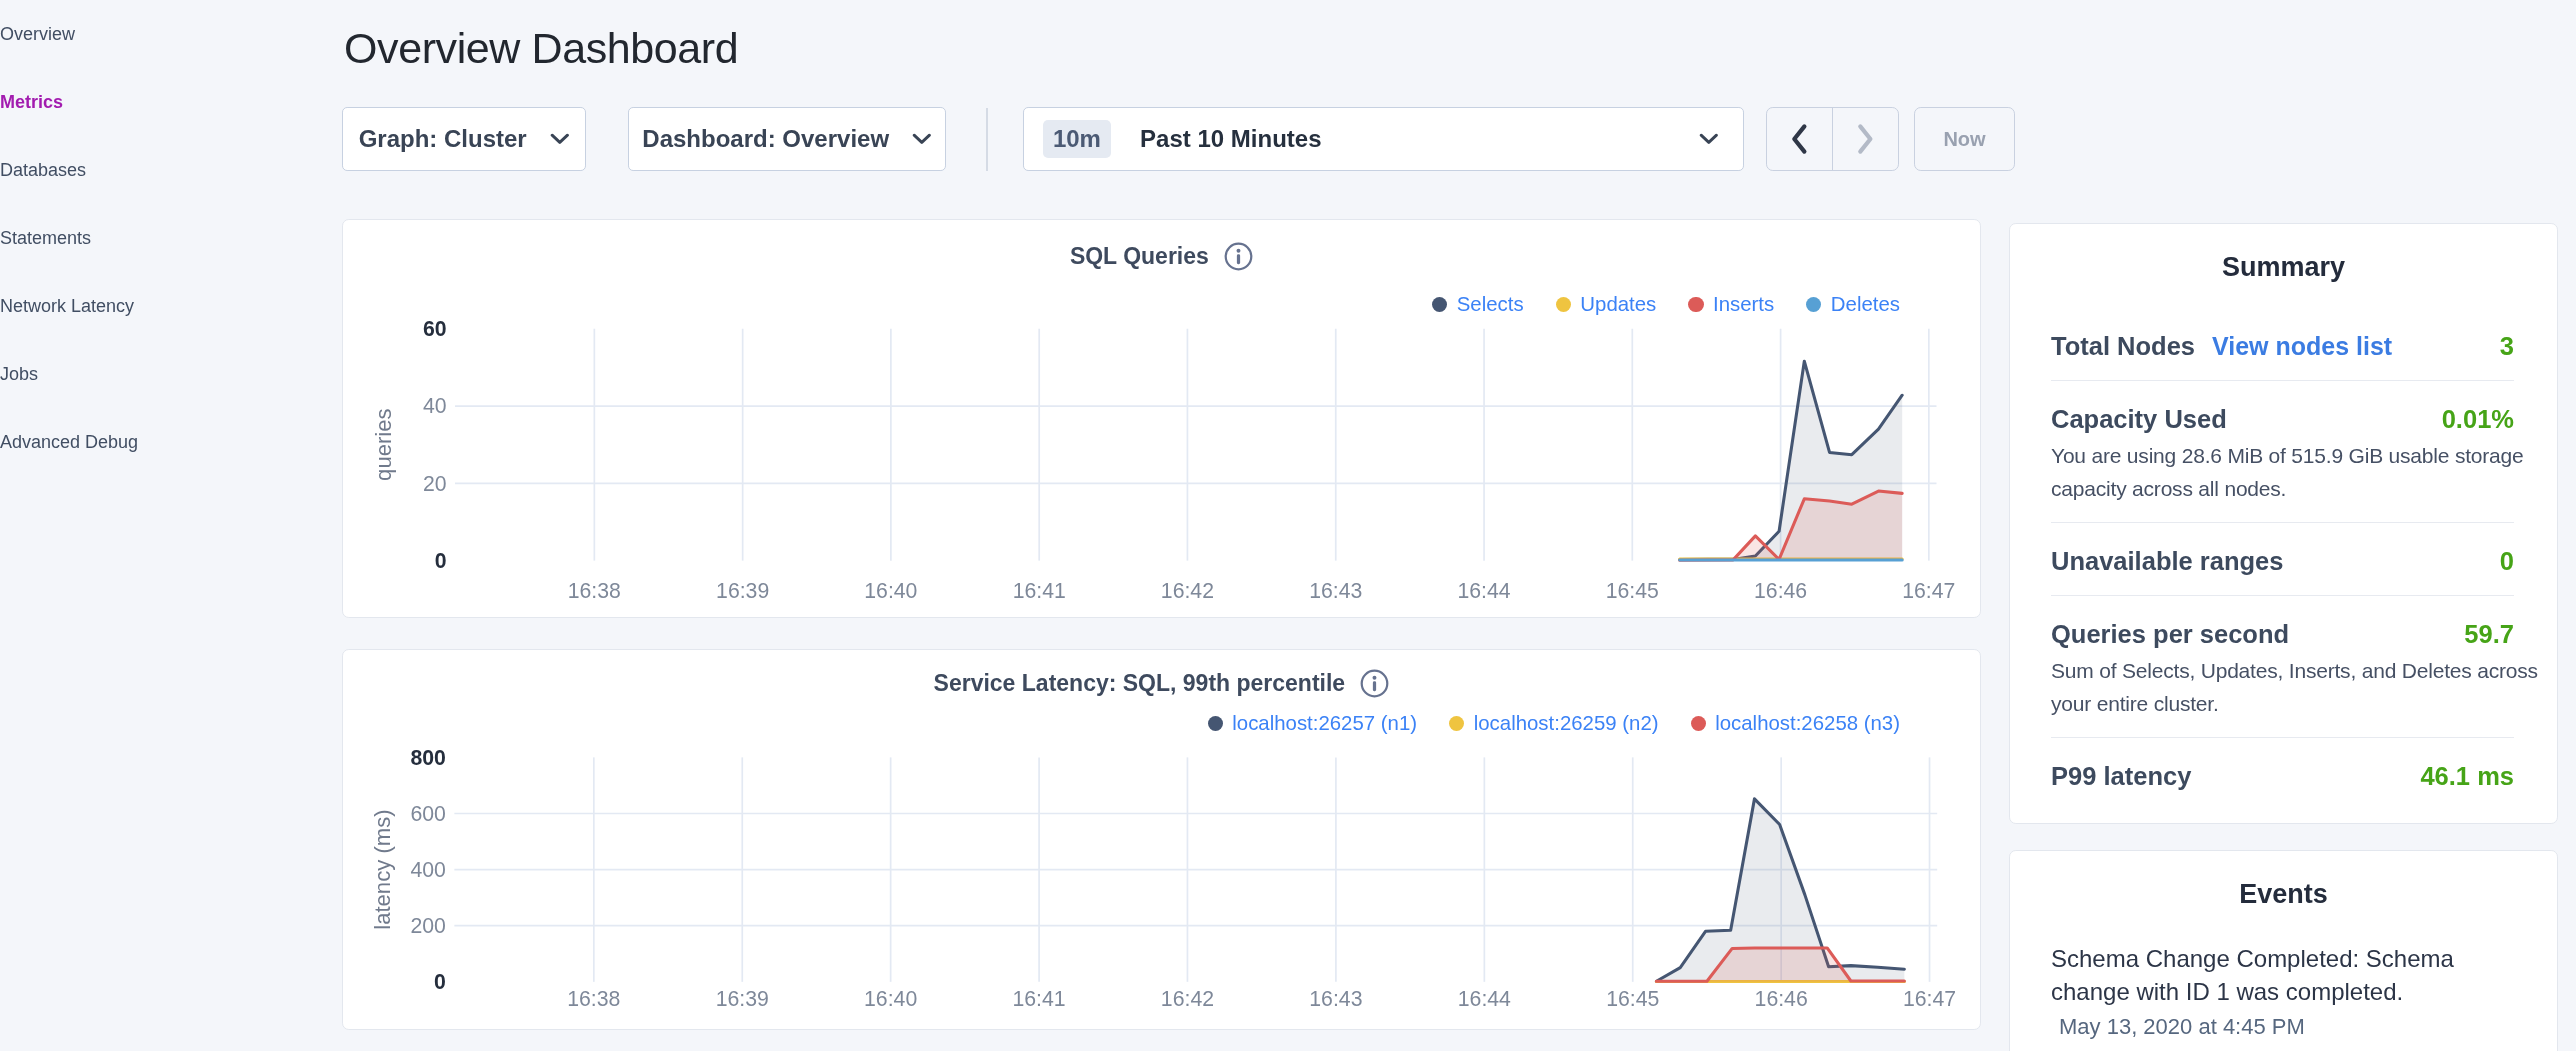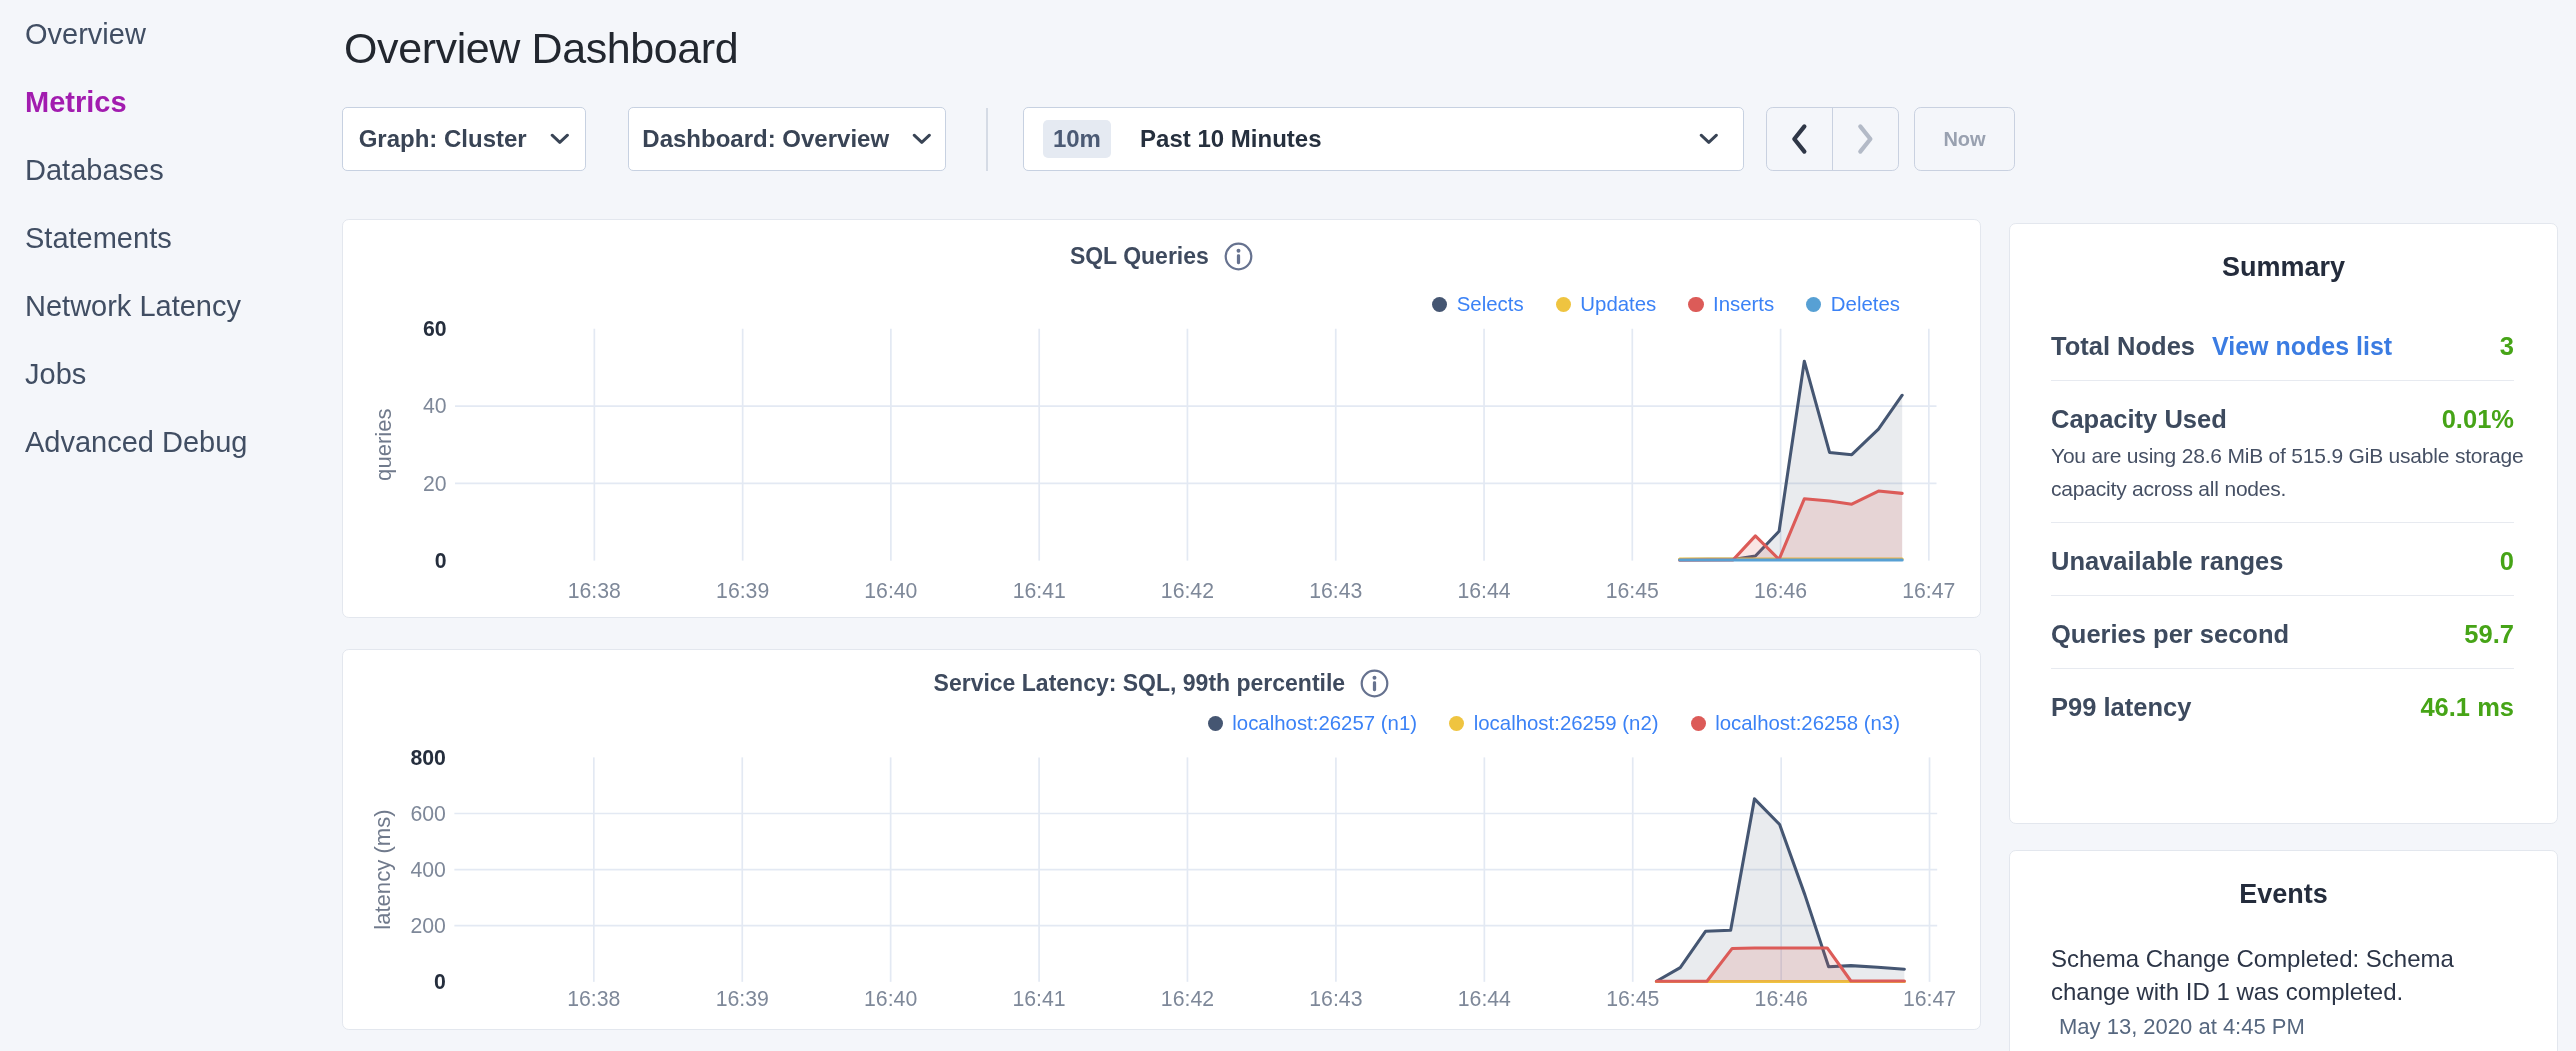--- a/index.html
+++ b/index.html
@@ -7,22 +7,22 @@
   body {
     position:relative;
     background:#f4f6fa;
     font-family:"Liberation Sans","DejaVu Sans",sans-serif;
     color:#3e4a5e;
   }
   
   .sidebar { position:absolute; left:0; top:0; width:342px; height:1051px; }
   .sidebar ul { list-style:none; padding-top:0; }
   .sidebar li {
-    height:68px; line-height:68px; padding-left:25px;
-    font-size:29px; color:#414e63; cursor:pointer;
+    height:68px; line-height:68px; 
+    font-size:18px; color:#414e63; cursor:pointer;
   }
   .sidebar li.active { color:#a21caf; font-weight:bold; }
   
   .page-title {
     position:absolute; left:344px; top:24px;
     font-size:43px; line-height:48px; font-weight:500; color:#22272f;
     letter-spacing:-0.4px;
   }
   
   .ctl { position:absolute; top:107px; height:64px; background:transparent; }
@@ -306,20 +306,21 @@
         <div class="summary-head">
           <span class="summary-label">Unavailable ranges</span>
           <span class="summary-value">0</span>
         </div>
       </div>
       <div class="summary-row">
         <div class="summary-head">
           <span class="summary-label">Queries per second</span>
           <span class="summary-value">59.7</span>
         </div>
+        <div class="summary-desc" style="width: 498px;">Sum of Selects, Updates, Inserts, and Deletes across your entire cluster.</div>
       </div>
       <div class="summary-row">
         <div class="summary-head">
           <span class="summary-label">P99 latency</span>
           <span class="summary-value">46.1 ms</span>
         </div>
       </div>
     </div>
 </aside>
 

